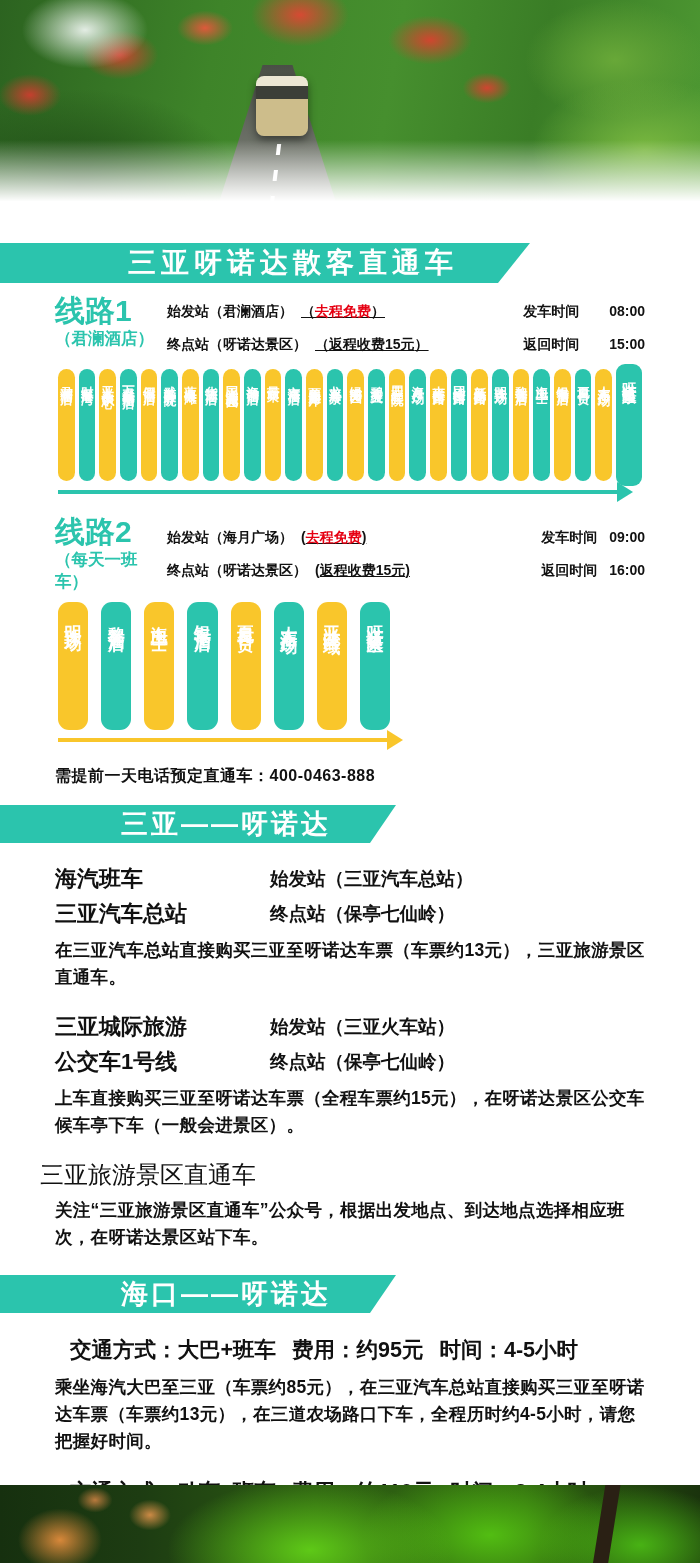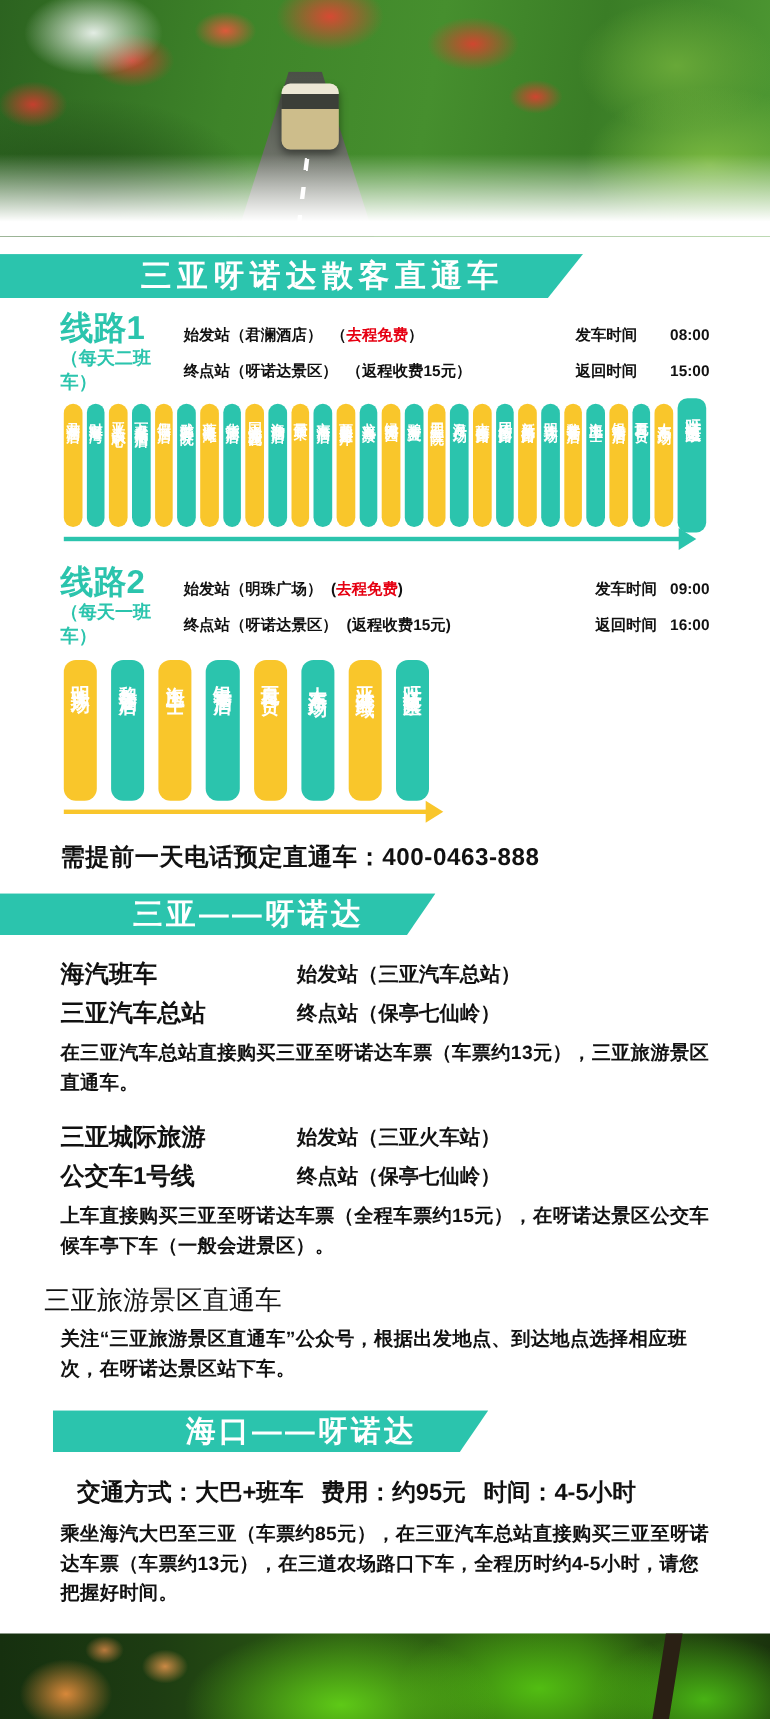--- a/index.html
+++ b/index.html
@@ -30,32 +30,32 @@
     transform:translateX(-2px) rotate(7deg);}
   .bus{position:absolute;left:256px;top:76px;width:52px;height:60px;border-radius:8px;
     background:linear-gradient(#ece7d4 0 16%, #3c3f38 16% 38%, #cdbd8b 38% 100%);
     box-shadow:0 4px 8px rgba(0,0,0,.45);}
   .hero-fade{position:absolute;left:0;right:0;bottom:0;height:75px;
     background:linear-gradient(rgba(255,255,255,0),#fff 82%);}
   
   .banner{height:40px;background:#2bc4ad;color:#fff;display:flex;align-items:center;
     justify-content:center;font-weight:700;}
   .banner span{transform:translateX(28px);white-space:nowrap;}
-  .banner1{width:530px;font-size:28px;letter-spacing:5px;margin-top:16px;
+  .banner1{width:530px;font-size:28px;letter-spacing:5px;margin-top:28px;
     clip-path:polygon(0 0,100% 0,calc(100% - 32px) 100%,0 100%);}
   .banner-sm{width:396px;font-size:27px;letter-spacing:3px;height:38px;
     clip-path:polygon(0 0,100% 0,calc(100% - 26px) 100%,0 100%);}
   
   .line-block{display:grid;grid-template-columns:112px 1fr;margin:12px 55px 0 55px;}
   .line-label{display:flex;flex-direction:column;justify-content:flex-start;}
   .line-name{color:#2bc4ad;font-size:30px;font-weight:700;line-height:32px;}
   .line-freq{color:#2bc4ad;font-size:16.5px;font-weight:600;line-height:22px;}
   .line-rows{display:flex;flex-direction:column;justify-content:center;}
   .lrow{display:flex;align-items:center;font-size:14px;font-weight:700;line-height:33px;white-space:nowrap;}
-  .lrow .fee{margin-left:8px;}
+  .lrow .fee{margin-left:8px;text-decoration:underline;}
   .red{color:#e60012;}
   .sched{margin-left:auto;display:flex;gap:30px;}
   
   .stations-row{display:flex;gap:4px;margin:8px 58px 0 58px;height:112px;align-items:stretch;}
   .stations-row .pill{flex:1;}
   .pill{border-radius:9px;display:flex;justify-content:center;align-items:flex-start;
     padding-top:7px;box-sizing:border-box;}
   .pill span{writing-mode:vertical-rl;text-orientation:upright;color:#fff;
     font-weight:700;font-size:12.5px;letter-spacing:2px;line-height:1;}
   .pill.yellow{background:#f9c62b;}
@@ -66,23 +66,23 @@
   .stations-row2 .pill{flex:1;border-radius:11px;padding-top:10px;}
   .stations-row2 .pill span{font-size:17px;letter-spacing:3px;}
   .arrow{position:relative;height:4px;margin-left:58px;}
   .arrow::after{content:"";position:absolute;right:-15px;top:-8px;
     border-top:10px solid transparent;border-bottom:10px solid transparent;}
   .arrow1{width:560px;background:#2bc4ad;margin-top:9px;}
   .arrow1::after{border-left:16px solid #2bc4ad;}
   .arrow2{width:330px;background:#f9c62b;margin-top:8px;}
   .arrow2::after{border-left:16px solid #f9c62b;}
   
-  .phone-line{margin:24px 55px 0 55px;font-size:22px;font-weight:700;letter-spacing:0.5px;}
+  .phone-line{margin:24px 55px 0 55px;font-size:16px;font-weight:700;letter-spacing:0.5px;}
   .banner2{margin-top:18px;}
-  .banner3{margin-top:24px;margin-left:48px;}
+  .banner3{margin-top:24px;}
   .route-item{display:grid;grid-template-columns:215px 1fr;margin:18px 55px 0 55px;}
   .route-title{font-size:22px;font-weight:700;line-height:35px;}
   .route-info{font-size:18.5px;font-weight:700;line-height:35px;}
   .desc{margin:6px 52px 0 55px;width:594px;font-size:17.5px;font-weight:600;
     line-height:27px;letter-spacing:0.3px;}
   .solo-title{margin:20px 55px 0 40px;font-size:24px;font-weight:400;}
   .hl{display:flex;gap:16px;margin:22px 55px 0 70px;font-size:21.5px;font-weight:700;white-space:nowrap;}
   
   .footer-photo{position:absolute;left:0;right:0;bottom:0;height:78px;overflow:hidden;
     background:
@@ -107,21 +107,21 @@
   <div class="hero-fade"></div>
 </div>
 
 <div class="banner banner1">
   <span>三亚呀诺达散客直通车</span>
 </div>
 
 <div class="line-block">
   <div class="line-label">
     <span class="line-name">线路1</span>
-    <span class="line-freq">（每天二班车）</span>
+    <span class="line-freq">（君澜酒店）</span>
   </div>
   <div class="line-rows">
     <div class="lrow">
       <span>始发站（君澜酒店）</span>
       <span class="fee"><span>（</span><span class="red">去程免费</span><span>）</span></span>
       <span class="sched">
         <span>发车时间</span>
         <span>08:00</span>
 
       </span>
@@ -254,21 +254,21 @@
   </div>
 <div class="arrow arrow1"></div>
 
 <div class="line-block" style="margin-top:22px;">
   <div class="line-label">
     <span class="line-name">线路2</span>
     <span class="line-freq">（每天一班车）</span>
   </div>
   <div class="line-rows">
     <div class="lrow">
-      <span>始发站（明珠广场）</span>
+      <span>始发站（海月广场）</span>
       <span class="fee"><span>(</span><span class="red">去程免费</span><span>)</span></span>
       <span class="sched" style="gap:12px;">
         <span>发车时间</span>
         <span>09:00</span>
       </span>
     </div>
     <div class="lrow">
       <span>终点站（呀诺达景区）</span>
       <span class="fee"><span>(</span><span>返程收费15元</span><span>)</span></span>
       <span class="sched" style="gap:12px;">

